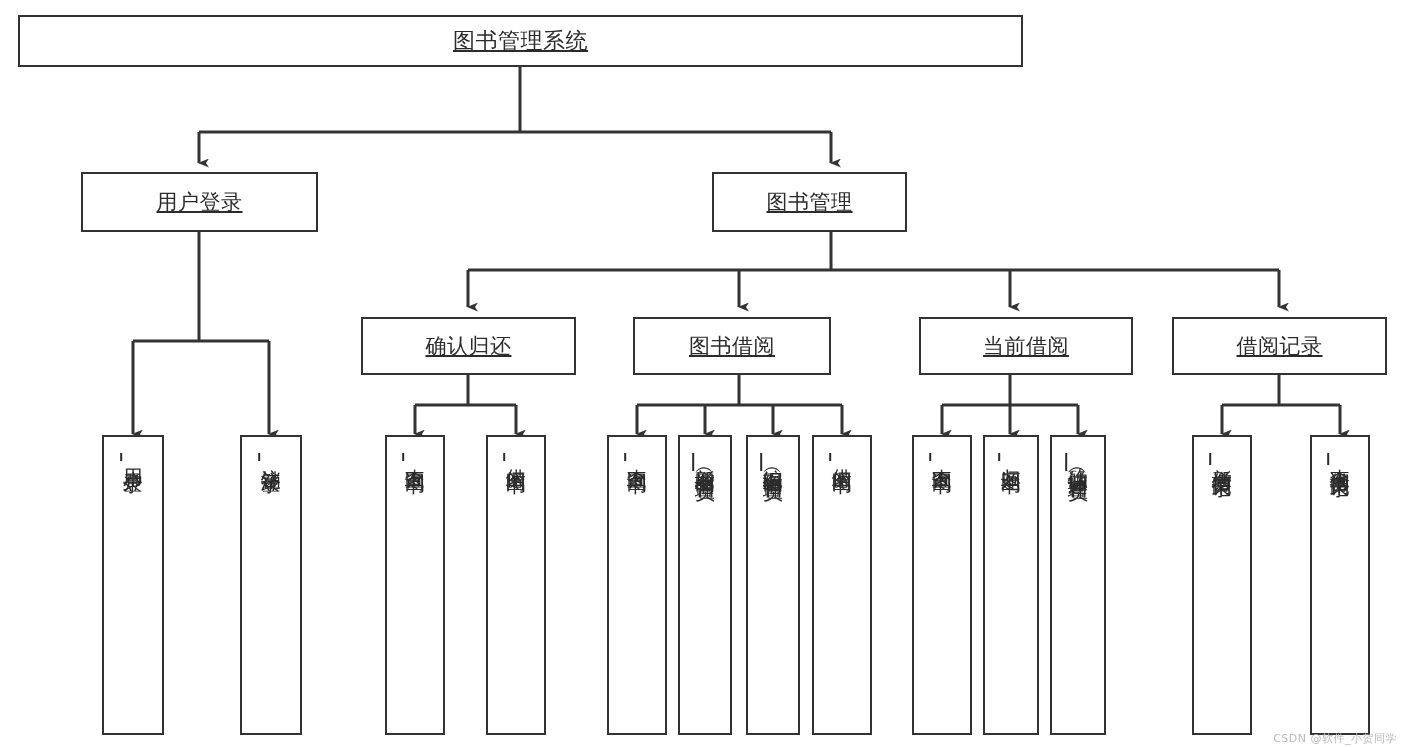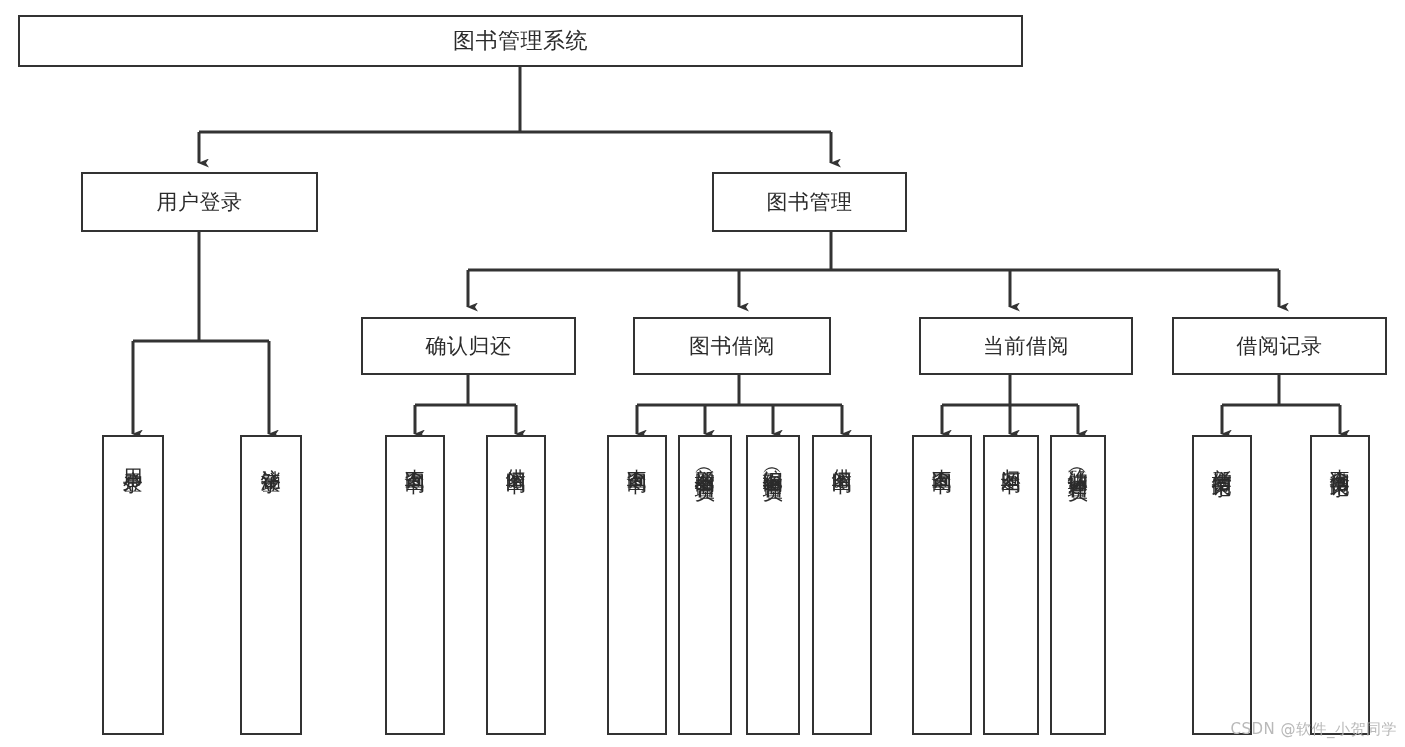--- a/index.html
+++ b/index.html
@@ -24,20 +24,21 @@
   }
   .node{
     position:absolute;
     box-sizing:border-box;
     border:2.5px solid #333333;
     background:#ffffff;
     display:flex;
     align-items:center;
     justify-content:center;
     text-align:right;
+    text-decoration:underline;
   }
   .node .lbl{
     font-size:21px;
     line-height:1.15;
     color:#2b2b2b;
     letter-spacing:0.5px;
     white-space:nowrap;
   }
   .node.root .lbl{ font-size:22px; }
   .node.leaf{
@@ -50,22 +51,22 @@
     font-size:20px;
     line-height:1.32;
     letter-spacing:2px;
     white-space:normal;
     max-height:290px;
   }
   .node.leaf.tall .lbl{ max-height:300px; }
   #watermark{
     position:absolute;
     right:8px;
-    bottom:8px;
-    font-size:15px;
+    bottom:1px;
+    font-size:11px;
     color:#b9b9b9;
     letter-spacing:0.5px;
     user-select:none;
     white-space:nowrap;
   }
 </style>
 </head>
 <body>
 
 <div id="canvas">

